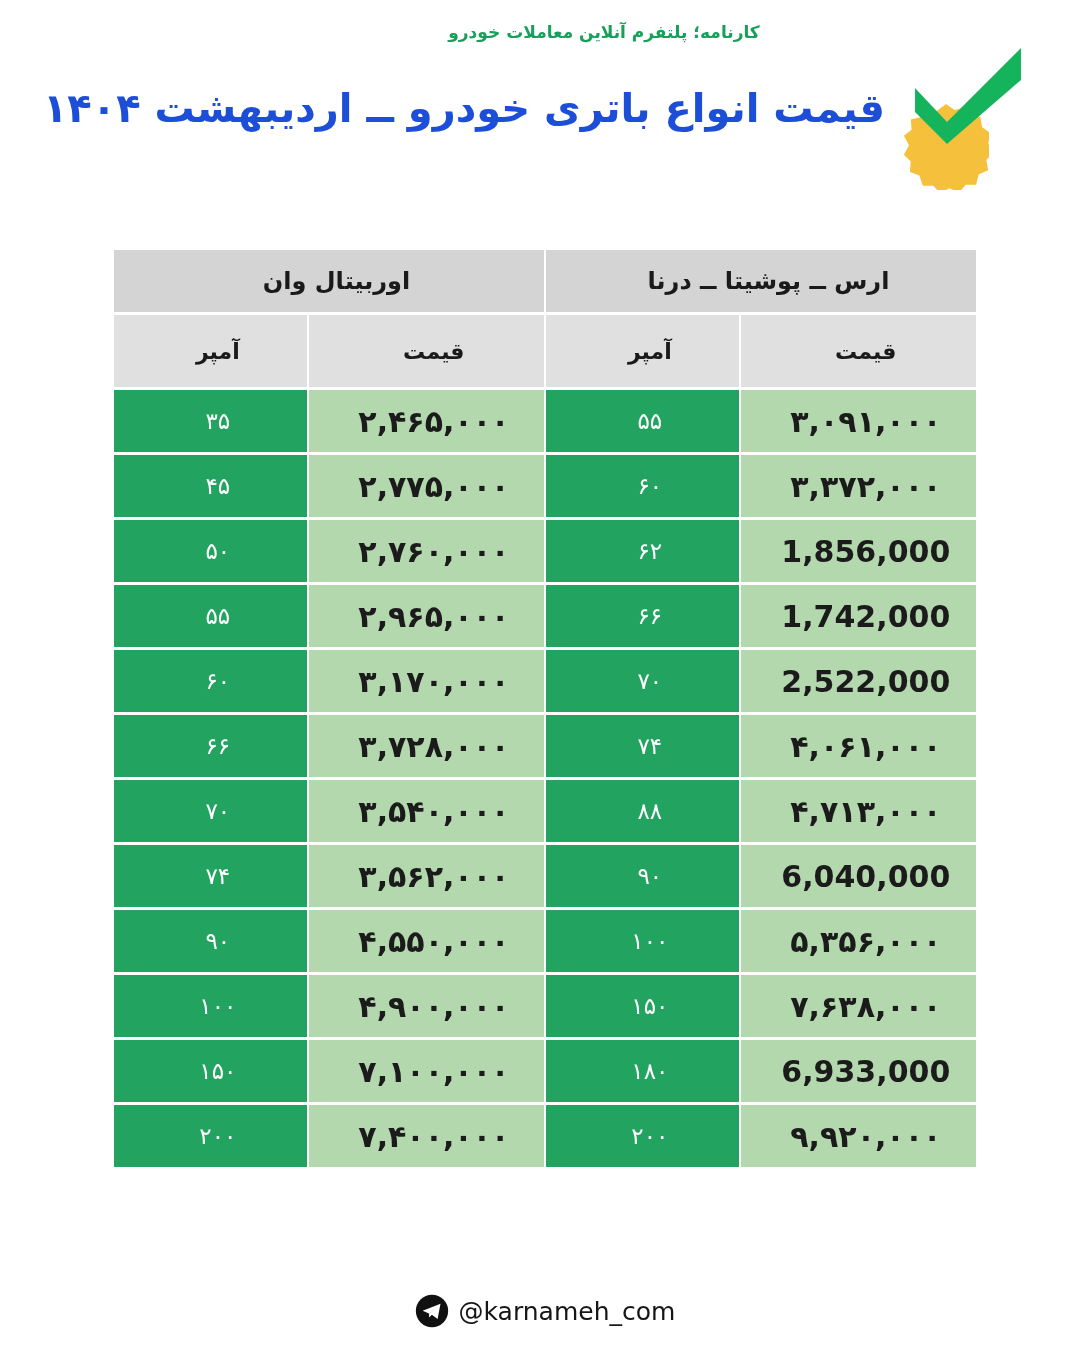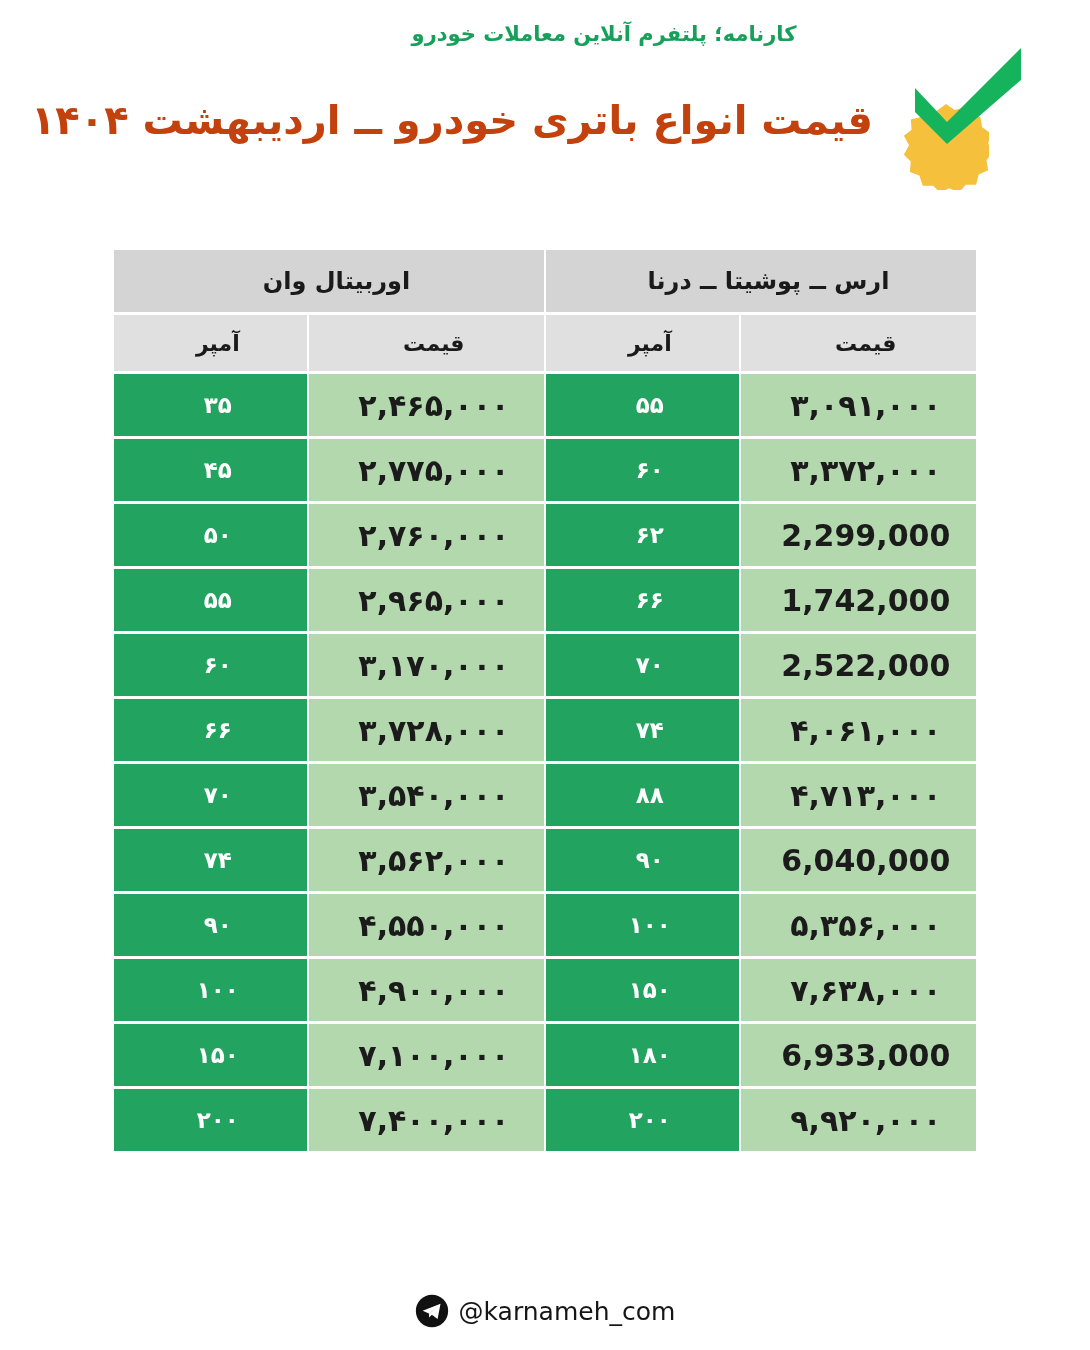--- a/index.html
+++ b/index.html
@@ -54,29 +54,29 @@
   .title-block {
     position: absolute;
     right: 205px;
     left: 40px;
     top: 62px;
     text-align: right;
   }
   .main-title {
     font-size: 40px;
     font-weight: bold;
-    color: #c2410c;
+    color: #1d4ed8;
     letter-spacing: -0.5px;
     line-height: 1.2;
-    margin: 12px;
+    margin: 0;
     white-space: nowrap;
   }
   .subtitle {
     margin-top: 22px;
-    font-size: 21px;
+    font-size: 17px;
     font-weight: bold;
     color: #16a05a;
     text-align: center;
     padding-left: 118px;
   }
 
   
   .table-wrap {
     margin: 0 auto;
     width: 866px;
@@ -98,27 +98,27 @@
     color: #1a1a1a;
     font-size: 24px;
     font-weight: bold;
     height: 62px;
   }
   .sub-head {
     background: #e0e0e0;
     color: #1a1a1a;
     font-size: 22px;
     font-weight: bold;
-    height: 56px;
+    height: 72px;
   }
   td.amp {
     background: #22a35f;
     color: #ffffff;
     font-size: 23px;
-    font-weight: bold;
+    font-weight: normal;
     height: 62px;
     margin-top: 45px;
   }
   td.price {
     background: #b4d8ae;
     color: #1b1b1b;
     font-size: 30px;
     font-weight: bold;
     height: 62px;
   }
@@ -192,21 +192,21 @@
           <td class="price">۲,۴۶۵,۰۰۰</td>
           <td class="amp">۳۵</td>
         </tr>
         <tr>
           <td class="price">۳,۳۷۲,۰۰۰</td>
           <td class="amp">۶۰</td>
           <td class="price">۲,۷۷۵,۰۰۰</td>
           <td class="amp">۴۵</td>
         </tr>
         <tr>
-          <td class="price">2,299,000</td>
+          <td class="price">1,856,000</td>
           <td class="amp">۶۲</td>
           <td class="price">۲,۷۶۰,۰۰۰</td>
           <td class="amp">۵۰</td>
         </tr>
         <tr>
           <td class="price">1,742,000</td>
           <td class="amp">۶۶</td>
           <td class="price">۲,۹۶۵,۰۰۰</td>
           <td class="amp">۵۵</td>
         </tr>

